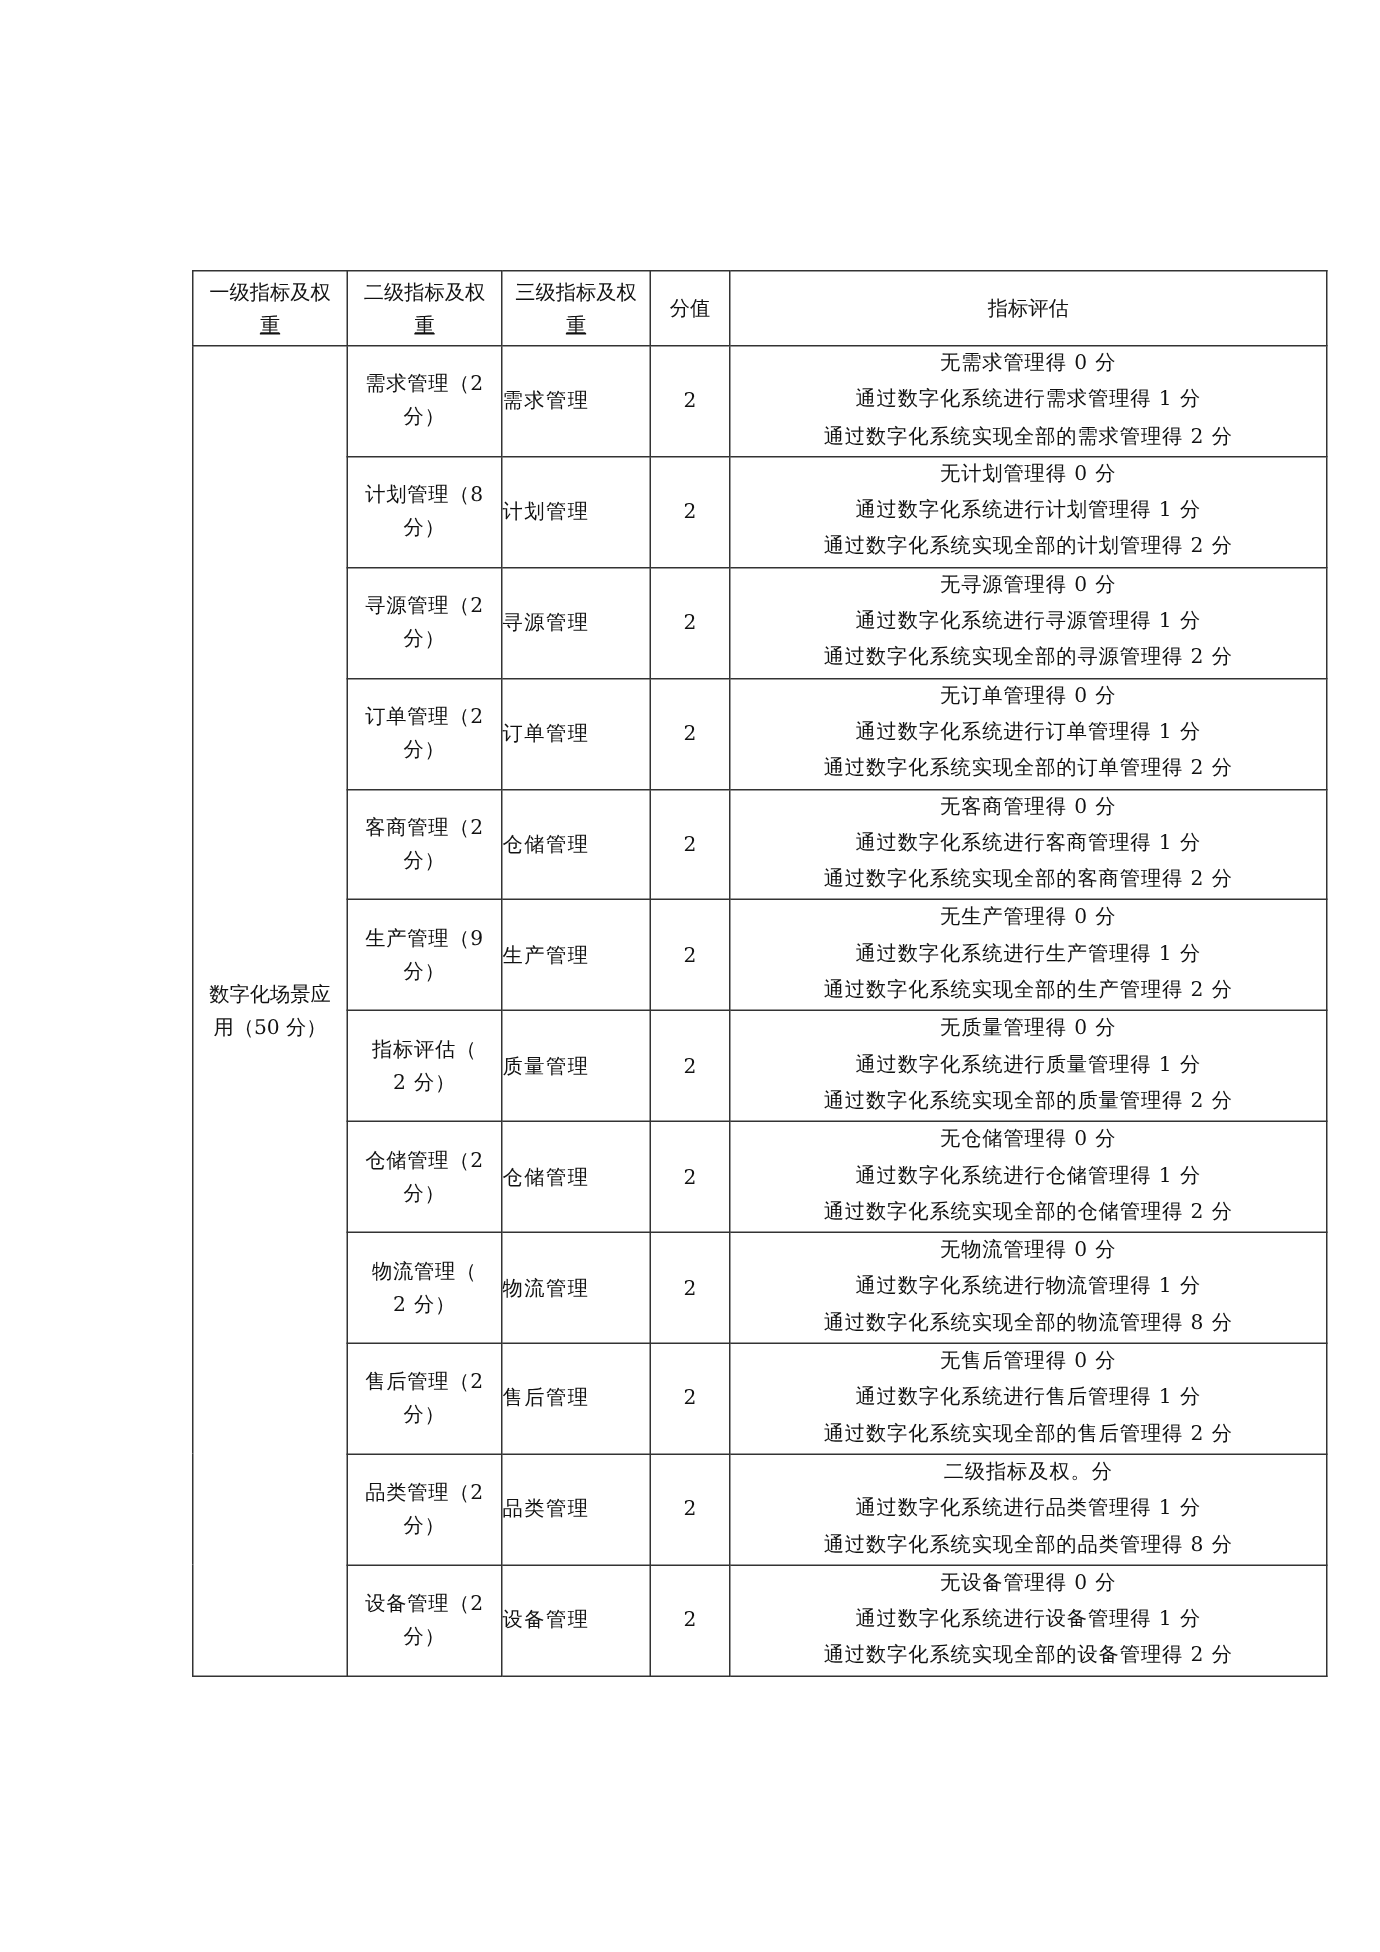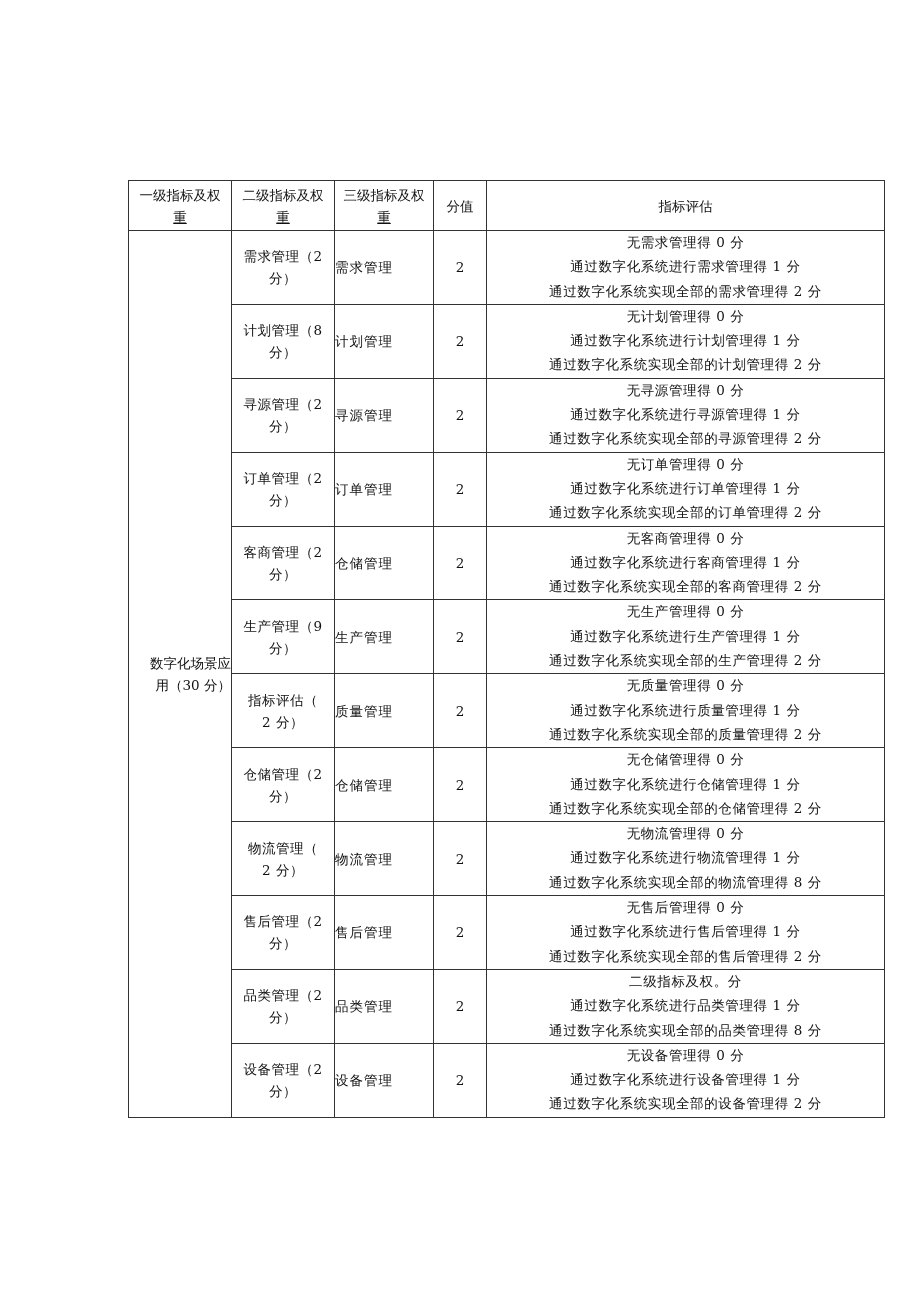--- a/index.html
+++ b/index.html
@@ -8,21 +8,21 @@
     position:absolute; left:128px; top:180px;
     border-collapse:collapse; table-layout:fixed;
     width:756px;
   }
   table.eval td, table.eval th {
     border:1px solid #333; padding:0; vertical-align:middle;
     font-size:13.5px; line-height:22px;
   }
   th { font-family:"DejaVu Sans", "Liberation Sans", sans-serif; font-weight:normal; font-size:14.5px; height:49px; text-align:center; line-height:22px; }
   th .u { text-decoration:underline; }
-  td.c1 { text-align:right; padding:0 4px; }
+  td.c1 { text-align:center; padding:0 4px; }
   td.c2 { text-align:center; padding:0 6px; height:72px; letter-spacing:0.5px;margin-top:12px; }
   td.c3 { letter-spacing:1px; }
   td.c4 { text-align:center; }
   td.c5 { text-align:center; padding-left:2px; vertical-align:top; }
   td.c5 div { height:24.3px; line-height:22px; white-space:nowrap; letter-spacing:0.6px; }
 </style>
 </head>
 <body>
 
 <table class="eval">
@@ -37,21 +37,21 @@
     <tr>
       <th><span>一级指标及权</span><br><span class="u">重</span></th>
       <th><span>二级指标及权</span><br><span class="u">重</span></th>
       <th><span>三级指标及权</span><br><span class="u">重</span></th>
       <th><span>分值</span></th>
       <th><span>指标评估</span></th>
     </tr>
   </thead>
   <tbody id="tbody">
   <tr>
-        <td class="c1" rowspan="12"><span>数字化场景应</span><br><span>用（30 分）</span></td>
+        <td class="c1" rowspan="12"><span>数字化场景应</span><br><span>用（50 分）</span></td>
     <td class="c2"><span>需求管理（2</span><br><span>分）</span></td>
     <td class="c3">需求管理</td>
     <td class="c4">2</td>
     <td class="c5">
       <div>无需求管理得 0 分</div>
       <div>通过数字化系统进行需求管理得 1 分</div>
       <div>通过数字化系统实现全部的需求管理得 2 分</div>
     </td>
   </tr>
 

